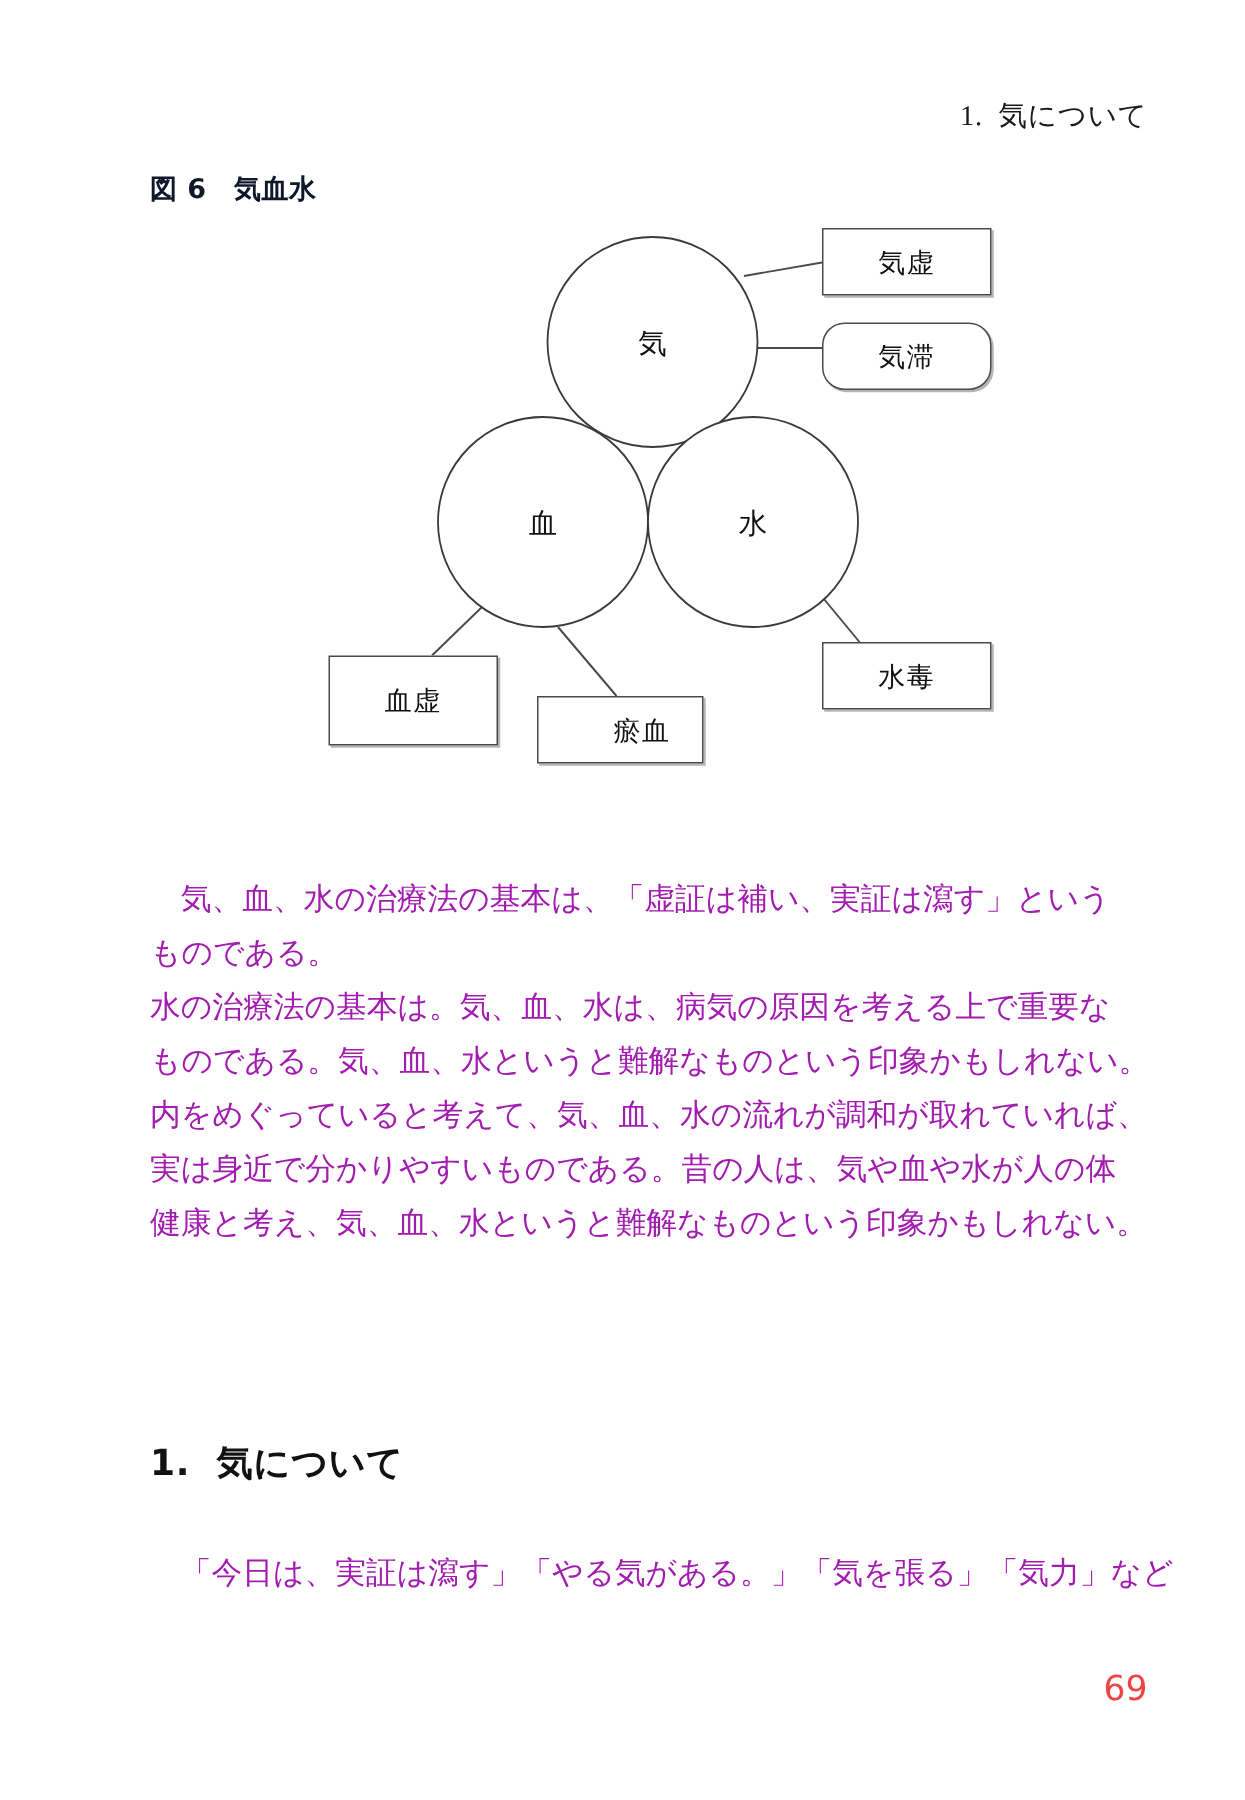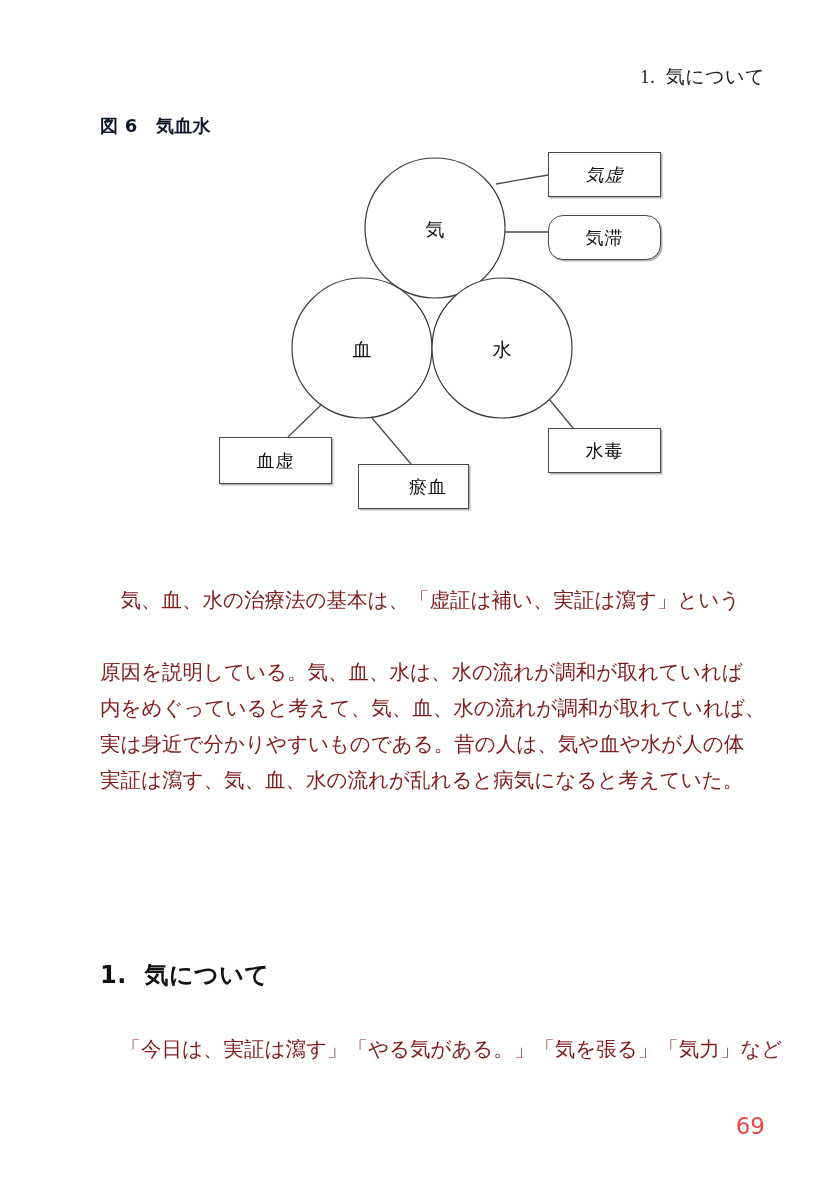--- a/index.html
+++ b/index.html
@@ -91,21 +91,21 @@
   }
 
   
   .body-block {
     position: absolute;
     left: 100px;
     width: 666px;
     font-family: "Liberation Serif", "DejaVu Serif", serif;
     font-size: 20.5px;
     line-height: 36px;
-    color: #7f1d1d;
+    color: #a21caf;
     text-align: justify;
     text-justify: inter-character;
   }
   .para {
     margin: 0;
     text-indent: 1em;
   }
   .para-line {
     display: block;
     white-space: pre;
@@ -157,43 +157,45 @@
 
       <circle class="node-circle" cx="335" cy="88" r="70"></circle>
       <circle class="node-circle" cx="262" cy="208" r="70"></circle>
       <circle class="node-circle" cx="402" cy="208" r="70"></circle>
 
       <text class="circle-label" x="335" y="90">気</text>
       <text class="circle-label" x="262" y="210">血</text>
       <text class="circle-label" x="402" y="210">水</text>
     </svg>
 
-    <div class="label-box" style="left:448px; top:12px; width:113px; height:45px;font-style:italic;">気虚</div>
+    <div class="label-box" style="left:448px; top:12px; width:113px; height:45px;">気虚</div>
 
     <div class="label-box" style="left:448px; top:75px; width:113px; height:45px;border-radius:15px;">気滞</div>
 
-    <div class="label-box" style="left:119px; top:297px; width:113px; height:47px;">血虚</div>
+    <div class="label-box" style="left:119px; top:297px; width:113px; height:60px;">血虚</div>
 
     <div class="label-box" style="left:258px; top:324px; width:111px; height:45px;padding-left:29px;">瘀血</div>
 
     <div class="label-box" style="left:448px; top:288px; width:113px; height:45px;">水毒</div>
   </div>
 
   <div class="body-block" style="top:582px;">
     <p class="para" style="text-indent:0;">
       <span class="para-line">　気、血、水の治療法の基本は、「虚証は補い、実証は瀉す」という</span>
+      <span class="para-line">ものである。</span>
     </p>
   </div>
 
   <div class="body-block" style="top:654px;">
     <p class="para" style="text-indent:0;">
-      <span class="para-line">原因を説明している。気、血、水は、水の流れが調和が取れていれば</span>
+      <span class="para-line">水の治療法の基本は。気、血、水は、病気の原因を考える上で重要な</span>
+      <span class="para-line">ものである。気、血、水というと難解なものという印象かもしれない。</span>
       <span class="para-line">内をめぐっていると考えて、気、血、水の流れが調和が取れていれば、</span>
       <span class="para-line">実は身近で分かりやすいものである。昔の人は、気や血や水が人の体</span>
-      <span class="para-line">実証は瀉す、気、血、水の流れが乱れると病気になると考えていた。</span>
+      <span class="para-line">健康と考え、気、血、水というと難解なものという印象かもしれない。</span>
     </p>
   </div>
 
   <div id="section-heading">1.  気について</div>
 
   <div class="body-block" style="top:1031px;">
     <p class="para" style="text-indent:0;">
       <span class="para-line">　「今日は、実証は瀉す」「やる気がある。」「気を張る」「気力」など</span>
     </p>
   </div>

